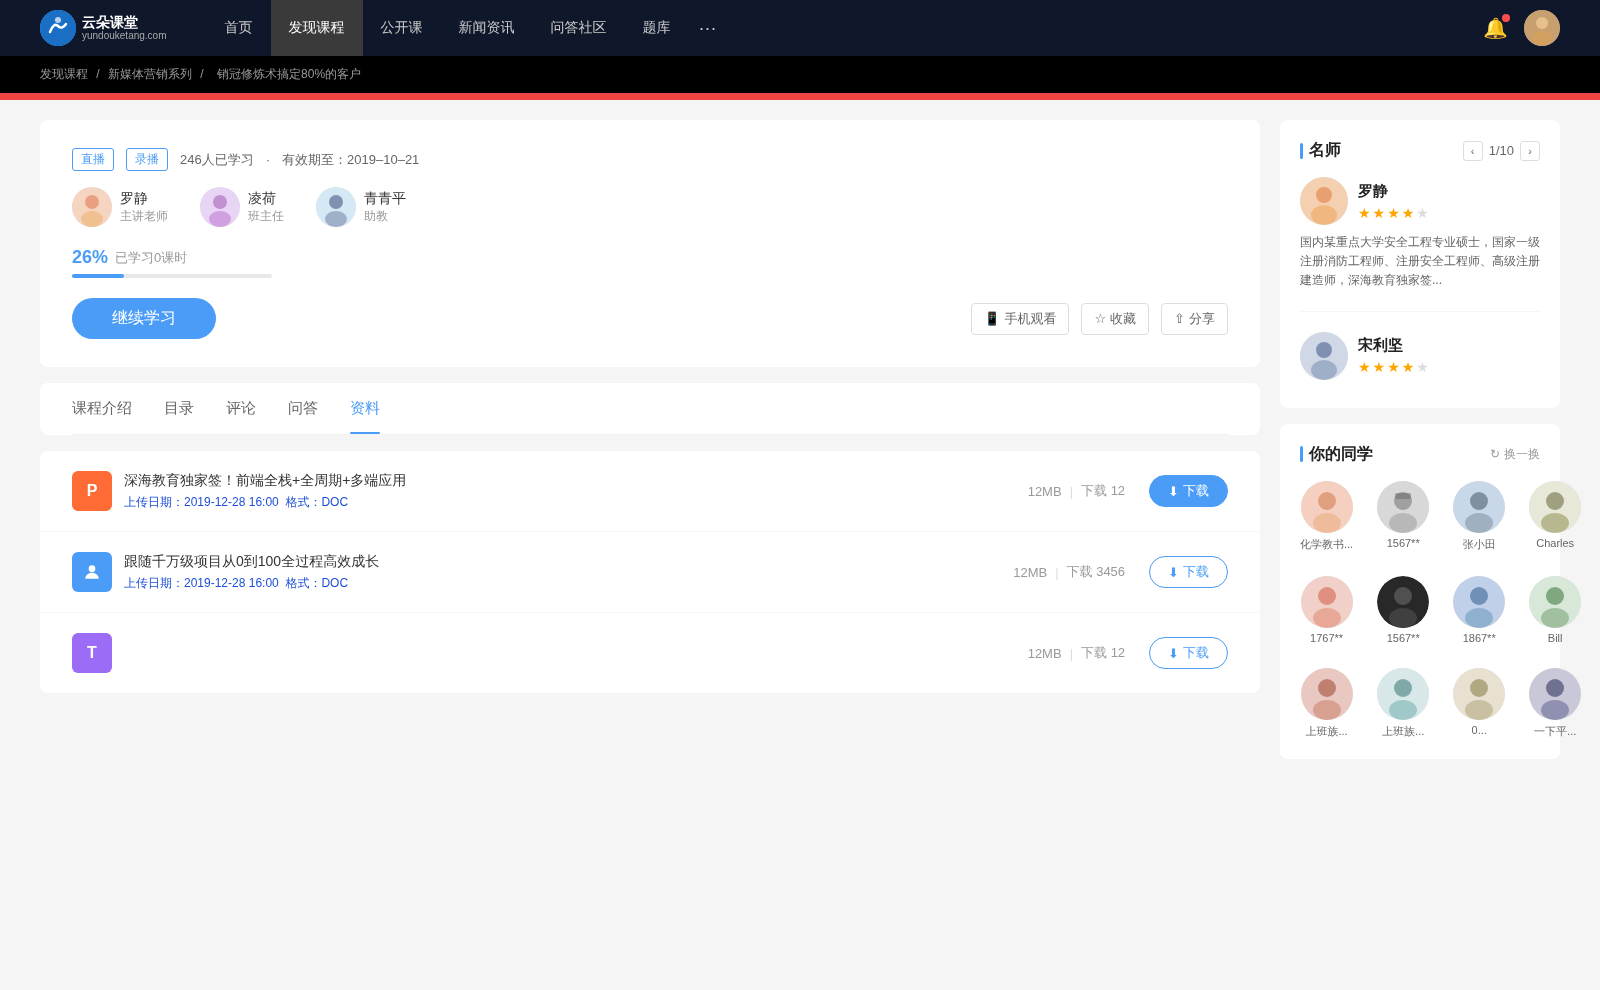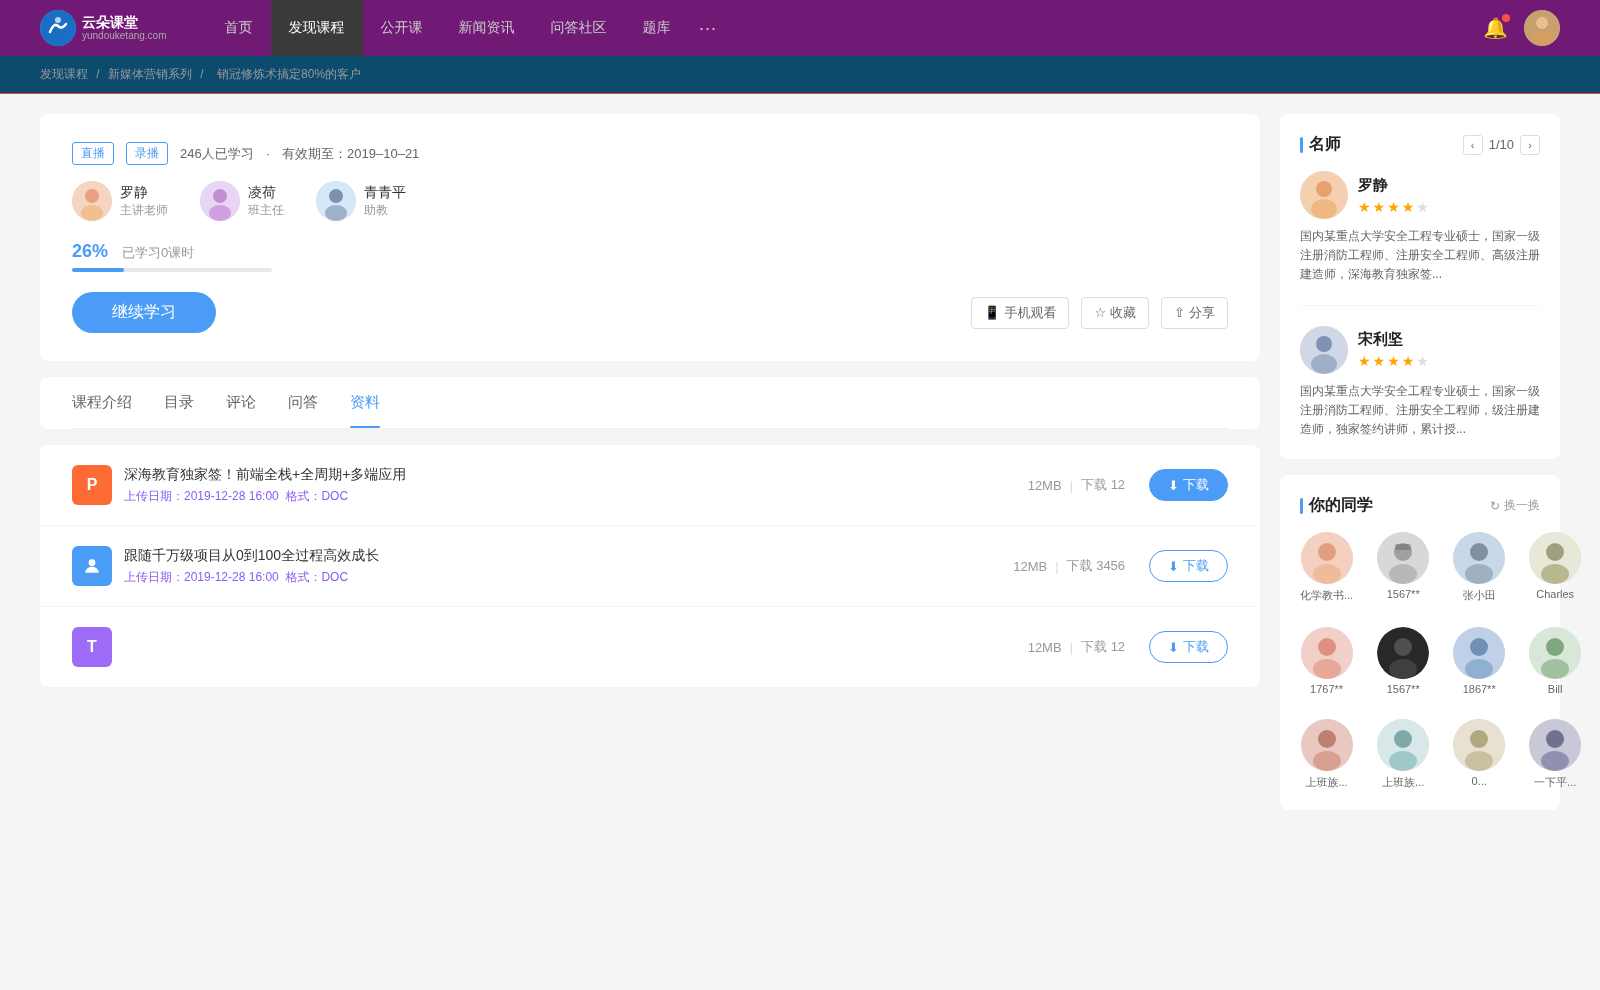--- a/index.html
+++ b/index.html
@@ -1,34 +1,34 @@
 <!DOCTYPE html>
 <html><head>
   <meta charset="utf-8">
   <style>
     * { box-sizing: border-box; margin: 0; padding: 0; }
     body { font-family: -apple-system, BlinkMacSystemFont, 'PingFang SC', 'Microsoft YaHei', sans-serif; background: #f5f5f5; font-size: 14px; color: #333; }
 
     
-    .header { background: #701a75; height: 56px; display: flex; align-items: center; padding: 0 40px; position: relative; }
+    .header { background: #0f172a; height: 56px; display: flex; align-items: center; padding: 0 40px; position: relative; }
     .logo { display: flex; align-items: center; gap: 6px; margin-right: 40px; }
     .logo-icon { width: 36px; height: 36px; background: #4a9cf6; border-radius: 50%; display: flex; align-items: center; justify-content: center; color: white; font-size: 18px; font-weight: bold; }
     .logo-text { color: white; font-size: 13px; line-height: 1.2; }
     .nav { display: flex; gap: 0; }
     .nav-item { color: #ccc; padding: 0 18px; height: 56px; display: flex; align-items: center; font-size: 14px; cursor: pointer; transition: background 0.2s; }
     .nav-item.active { background: #3a3a3a; color: white; }
     .nav-dots { color: #ccc; padding: 0 10px; display: flex; align-items: center; font-size: 18px; cursor: pointer; }
     .header-right { margin-left: auto; display: flex; align-items: center; gap: 16px; }
     .bell-icon { color: #ccc; font-size: 20px; position: relative; cursor: pointer; }
     .bell-badge { position: absolute; top: -2px; right: -2px; width: 8px; height: 8px; background: #ff4d4f; border-radius: 50%; }
     .avatar-header { width: 36px; height: 36px; border-radius: 50%; background: #c0a080; overflow: hidden; cursor: pointer; display: flex; align-items: center; justify-content: center; }
     .avatar-header svg { width: 36px; height: 36px; }
 
     
-    .breadcrumb { background: #0c4a6e; padding: 10px 40px; border-bottom: 1px solid #ef4444; font-size: 12px; color: #999; }
+    .breadcrumb { background: #000000; padding: 10px 40px; border-bottom: 7px solid #ef4444; font-size: 12px; color: #999; }
     .breadcrumb a { color: #999; text-decoration: none; }
     .breadcrumb span { margin: 0 5px; }
 
     
     .main { padding: 20px 40px; display: flex; gap: 20px; max-width: 1600px; }
 
     
     .left-panel { flex: 1; min-width: 0; }
 
     
@@ -38,21 +38,21 @@
     .tag { padding: 2px 8px; border-radius: 3px; font-size: 12px; border: 1px solid; }
     .tag-live { color: #4a9cf6; border-color: #4a9cf6; }
     .tag-record { color: #4a9cf6; border-color: #4a9cf6; }
     .teachers { display: flex; gap: 32px; margin-bottom: 20px; }
     .teacher-item { display: flex; align-items: center; gap: 8px; }
     .teacher-avatar { width: 40px; height: 40px; border-radius: 50%; overflow: hidden; background: #ddd; }
     .teacher-avatar svg { width: 40px; height: 40px; }
     .teacher-info .name { font-size: 14px; color: #333; font-weight: 500; }
     .teacher-info .role { font-size: 12px; color: #999; }
     .progress-section { margin-bottom: 20px; }
-    .progress-label { display: flex; align-items: flex-end; gap: 14px; margin-bottom: 6px; }
+    .progress-label { display: flex; align-items: center; gap: 7px; margin-bottom: 6px; }
     .progress-pct { font-size: 18px; font-weight: bold; color: #4a9cf6; }
     .progress-desc { font-size: 13px; color: #999; }
     .progress-bar-bg { width: 200px; height: 4px; background: #e8e8e8; border-radius: 2px; }
     .progress-bar-fill { height: 4px; background: #4a9cf6; border-radius: 2px; }
     .course-actions { display: flex; align-items: center; gap: 16px; }
     .btn-continue { background: #4a9cf6; color: white; border: none; border-radius: 24px; padding: 10px 40px; font-size: 16px; cursor: pointer; font-weight: 500; }
     .action-btns { margin-left: auto; display: flex; gap: 12px; }
     .action-btn { display: flex; align-items: center; gap: 4px; color: #666; font-size: 13px; cursor: pointer; padding: 6px 12px; border: 1px solid #ddd; border-radius: 4px; background: white; }
 
     
@@ -65,21 +65,21 @@
     
     .resources-list { background: white; border-radius: 8px; padding: 0; overflow: hidden; }
     .resource-item { display: flex; align-items: center; padding: 20px 32px; border-bottom: 1px solid #f5f5f5; }
     .resource-item:last-child { border-bottom: none; }
     .resource-icon { width: 40px; height: 40px; border-radius: 6px; display: flex; align-items: center; justify-content: center; color: white; font-size: 16px; font-weight: bold; margin-right: 12px; flex-shrink: 0; }
     .resource-icon-p { background: #ff6b35; }
     .resource-icon-person { background: #4a9cf6; }
     .resource-icon-t { background: #9c6cf6; }
     .resource-info { flex: 1; }
     .resource-title { font-size: 14px; color: #333; font-weight: 500; margin-bottom: 4px; }
-    .resource-meta { font-size: 12px; color: #8b5cf6; }
+    .resource-meta { font-size: 12px; color: #1d4ed8; }
     .resource-stats { display: flex; align-items: center; gap: 8px; font-size: 13px; color: #999; margin-right: 24px; white-space: nowrap; }
     .resource-stats .sep { color: #ddd; }
     .btn-download { display: flex; align-items: center; gap: 4px; color: #4a9cf6; border: 1px solid #4a9cf6; border-radius: 20px; padding: 6px 18px; font-size: 13px; cursor: pointer; background: white; white-space: nowrap; }
     .btn-download.filled { background: #4a9cf6; color: white; }
 
     
     .right-panel { width: 280px; flex-shrink: 0; }
 
     
     .teachers-card { background: white; border-radius: 8px; padding: 20px; margin-bottom: 16px; }
@@ -362,21 +362,20 @@
             <div class="teacher-card-name">宋利坚</div>
             <div class="stars">
               <span class="star">★</span>
               <span class="star">★</span>
               <span class="star">★</span>
               <span class="star">★</span>
               <span class="star empty">★</span>
             </div>
           </div>
         </div>
-        <div class="teacher-card-desc">国内某重点大学安全工程专业硕士，国家一级注册消防工程师、注册安全工程师，级注册建造师，独家签约讲师，累计授...</div>
       </div>
     </div>
 
     <div class="classmates-card">
       <div class="card-header">
         <div class="card-title">你的同学</div>
         <div class="refresh-btn">
           <span>↻</span>
           <span>换一换</span>
         </div>

